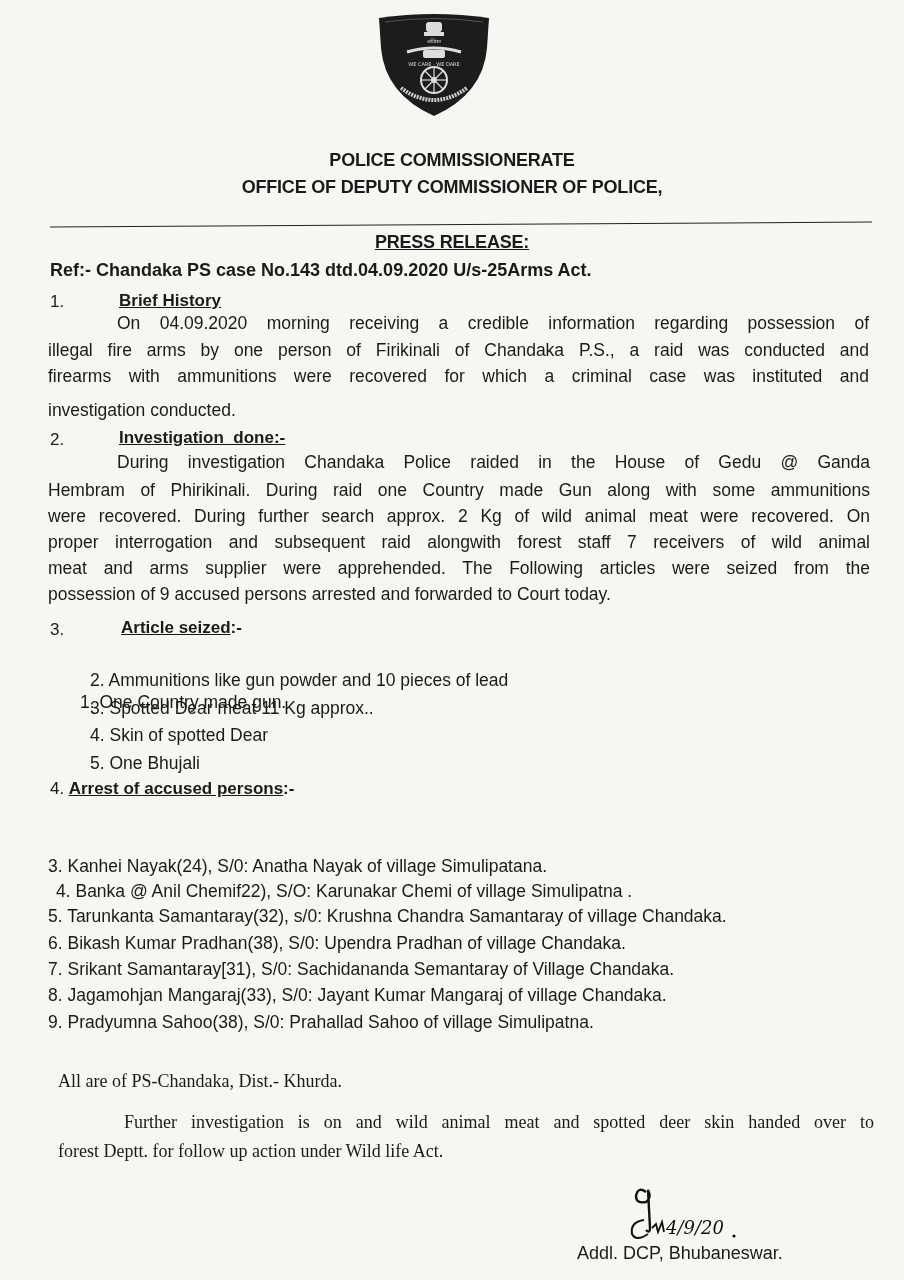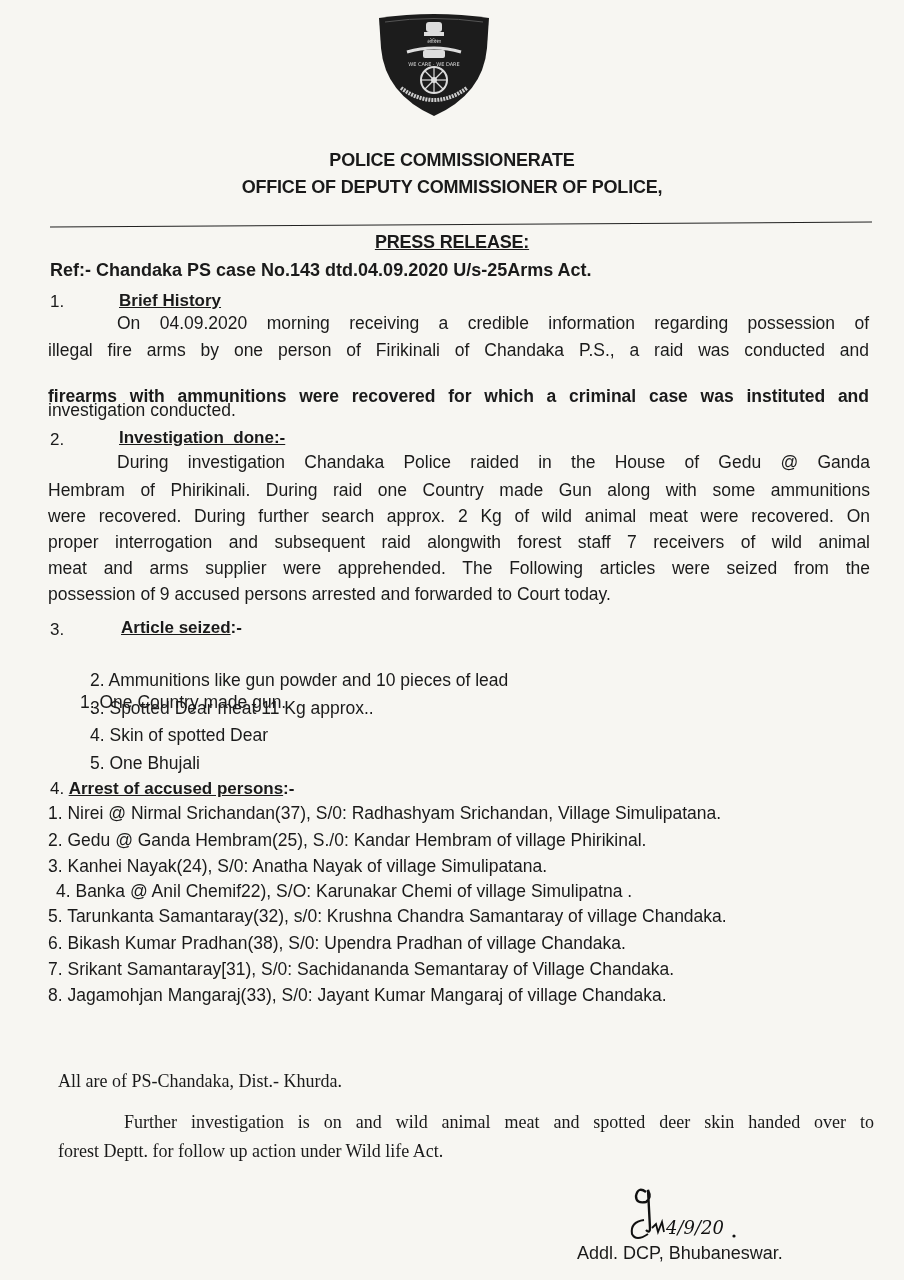--- a/index.html
+++ b/index.html
@@ -57,21 +57,21 @@
   <div class="abs hdr" style="top:177px;">OFFICE OF DEPUTY COMMISSIONER OF POLICE,</div>
   <div class="abs rule" style="top:224px; transform: rotate(-0.35deg);"></div>
 
   <div class="abs hdr" style="top:232px; text-decoration: underline;">PRESS RELEASE:</div>
   <div class="abs ref" style="left:50px; top:260px;">Ref:- Chandaka PS case No.143 dtd.04.09.2020 U/s-25Arms Act.</div>
 
   <div class="abs num" style="left:50px; top:292px;">1.</div>
   <div class="abs sec" style="left:119px; top:291px;text-align:center;">Brief History</div>
   <div class="abs body just" style="left:117px; top:313px; width:752px;">On 04.09.2020 morning receiving a credible information regarding possession of</div>
   <div class="abs body just" style="left:48px; top:340px; width:821px;">illegal fire arms by one person of Firikinali of Chandaka P.S., a raid was conducted and</div>
-  <div class="abs body just" style="left:48px; top:386px; width:821px;font-weight:bold;">firearms with ammunitions were recovered for which a criminal case was instituted and</div>
+  <div class="abs body just" style="left:48px; top:366px; width:821px;">firearms with ammunitions were recovered for which a criminal case was instituted and</div>
   <div class="abs body" style="left:48px; top:400px;">investigation conducted.</div>
 
   <div class="abs num" style="left:50px; top:430px;">2.</div>
   <div class="abs sec" style="left:119px; top:428px; white-space: pre;">Investigation  done:-</div>
   <div class="abs body just" style="left:117px; top:452px; width:753px;">During investigation Chandaka Police raided in the House of Gedu @ Ganda</div>
   <div class="abs body just" style="left:48px; top:480px; width:822px;">Hembram of Phirikinali. During raid one Country made Gun along with some ammunitions</div>
   <div class="abs body just" style="left:48px; top:506px; width:822px;">were recovered. During further search approx. 2 Kg of wild animal meat were recovered. On</div>
   <div class="abs body just" style="left:48px; top:532px; width:822px;">proper interrogation and subsequent raid alongwith forest staff 7 receivers of wild animal</div>
   <div class="abs body just" style="left:48px; top:558px; width:822px;">meat and arms supplier were apprehended. The Following articles were seized from the</div>
   <div class="abs body" style="left:48px; top:584px;">possession of 9 accused persons arrested and forwarded to Court today.</div>
@@ -83,28 +83,27 @@
   <div class="abs body" style="left:80px; top:648px;margin-top:44px;">1. One Country made gun.</div>
   <div class="abs body" style="left:90px; top:670px;">2. Ammunitions like gun powder and 10 pieces of lead</div>
   <div class="abs body" style="left:90px; top:698px;">3. Spotted Dear meat 11 Kg approx..</div>
   <div class="abs body" style="left:90px; top:725px;">4. Skin of spotted Dear</div>
   <div class="abs body" style="left:90px; top:753px;">5. One Bhujali</div>
 
   <div class="abs" style="left:50px; top:779px;">
     <span class="num">4.</span>
     <span class="sec">Arrest of accused persons</span><span style="font-weight:bold; font-size:17px;">:-</span>
   </div>
-  <div class="abs body" style="left:48px; top:803px;">1. Nirei @ Nirmal Srichandan(37), S/0: Radhashyam Srichandan, Village Simulipatana.</div>
-  <div class="abs body" style="left:48px; top:830px;">2. Gedu @ Ganda Hembram(25), S./0: Kandar Hembram of village Phirikinal.</div>
   <div class="abs body" style="left:48px; top:856px;">3. Kanhei Nayak(24), S/0: Anatha Nayak of village Simulipatana.</div>
   <div class="abs body" style="left:56px; top:881px;text-align:right;">4. Banka @ Anil Chemif22), S/O: Karunakar Chemi of village Simulipatna .</div>
   <div class="abs body" style="left:48px; top:906px;">5. Tarunkanta Samantaray(32), s/0: Krushna Chandra Samantaray of village Chandaka.</div>
   <div class="abs body" style="left:48px; top:933px;">6. Bikash Kumar Pradhan(38), S/0: Upendra Pradhan of village Chandaka.</div>
   <div class="abs body" style="left:48px; top:959px;">7. Srikant Samantaray[31), S/0: Sachidananda Semantaray of Village Chandaka.</div>
   <div class="abs body" style="left:48px; top:985px;">8. Jagamohjan Mangaraj(33), S/0: Jayant Kumar Mangaraj of village Chandaka.</div>
+  <div class="abs body" style="left:48px; top:1012px;">9. Pradyumna Sahoo(38), S/0: Prahallad Sahoo of village Simulipatna.</div>
 
   <div class="abs serif" style="left:58px; top:1071px;">All are of PS-Chandaka, Dist.- Khurda.</div>
   <div class="abs serif" style="left:58px; top:1141px;">forest Deptt. for follow up action under Wild life Act.</div>
   <div class="abs serif just" style="left:124px; top:1112px; width:750px;">Further investigation is on and wild animal meat and spotted deer skin handed over to</div>
 
   <div class="abs sig-scribble">
     <svg width="150" height="60" viewBox="0 0 150 60">
       <path d="M18 8 Q10 2 8 12 Q8 20 18 18 Q24 14 20 6 L22 44 Q22 50 18 46" stroke="#111" stroke-width="2.4" fill="none"></path>
       <path d="M16 36 Q2 38 4 50 Q8 58 20 50" stroke="#111" stroke-width="2" fill="none"></path>
       <path d="M24 44 L28 40 L30 48 L34 38 L36 48" stroke="#111" stroke-width="1.8" fill="none"></path>

